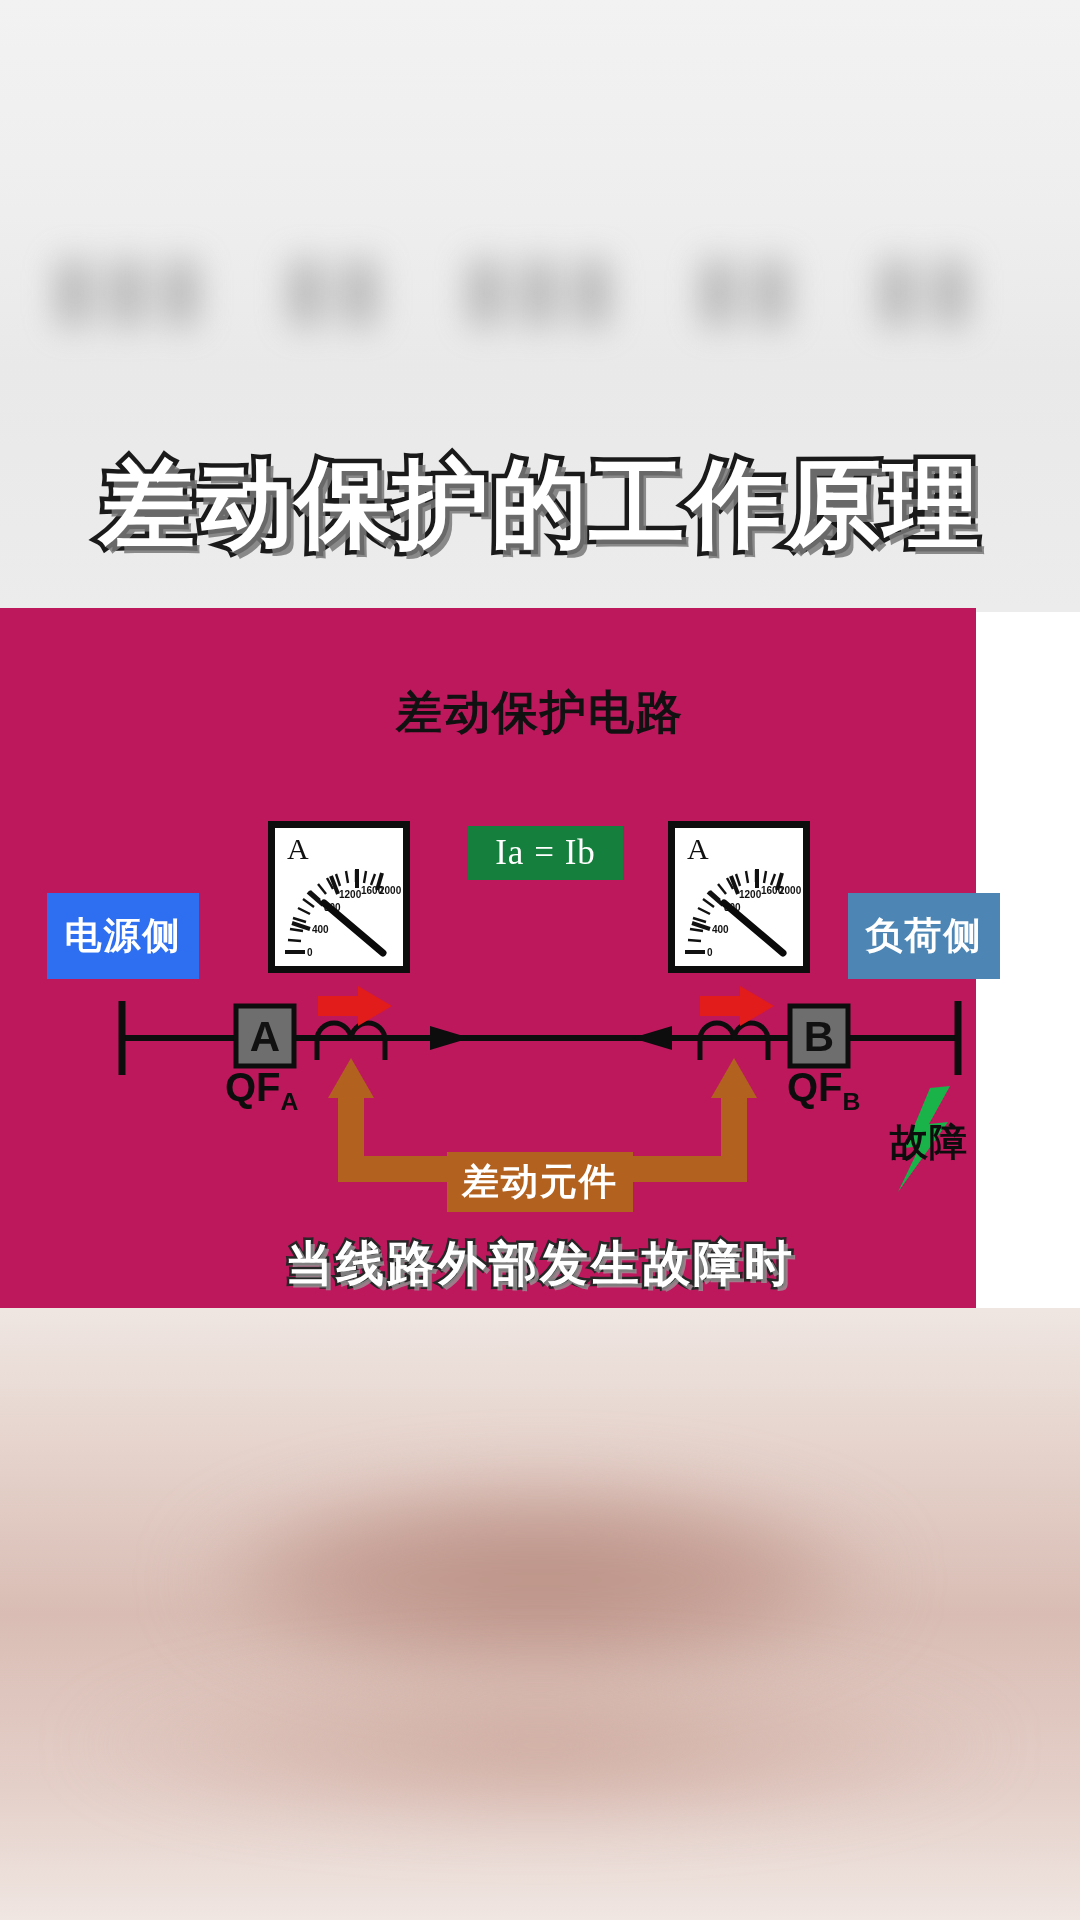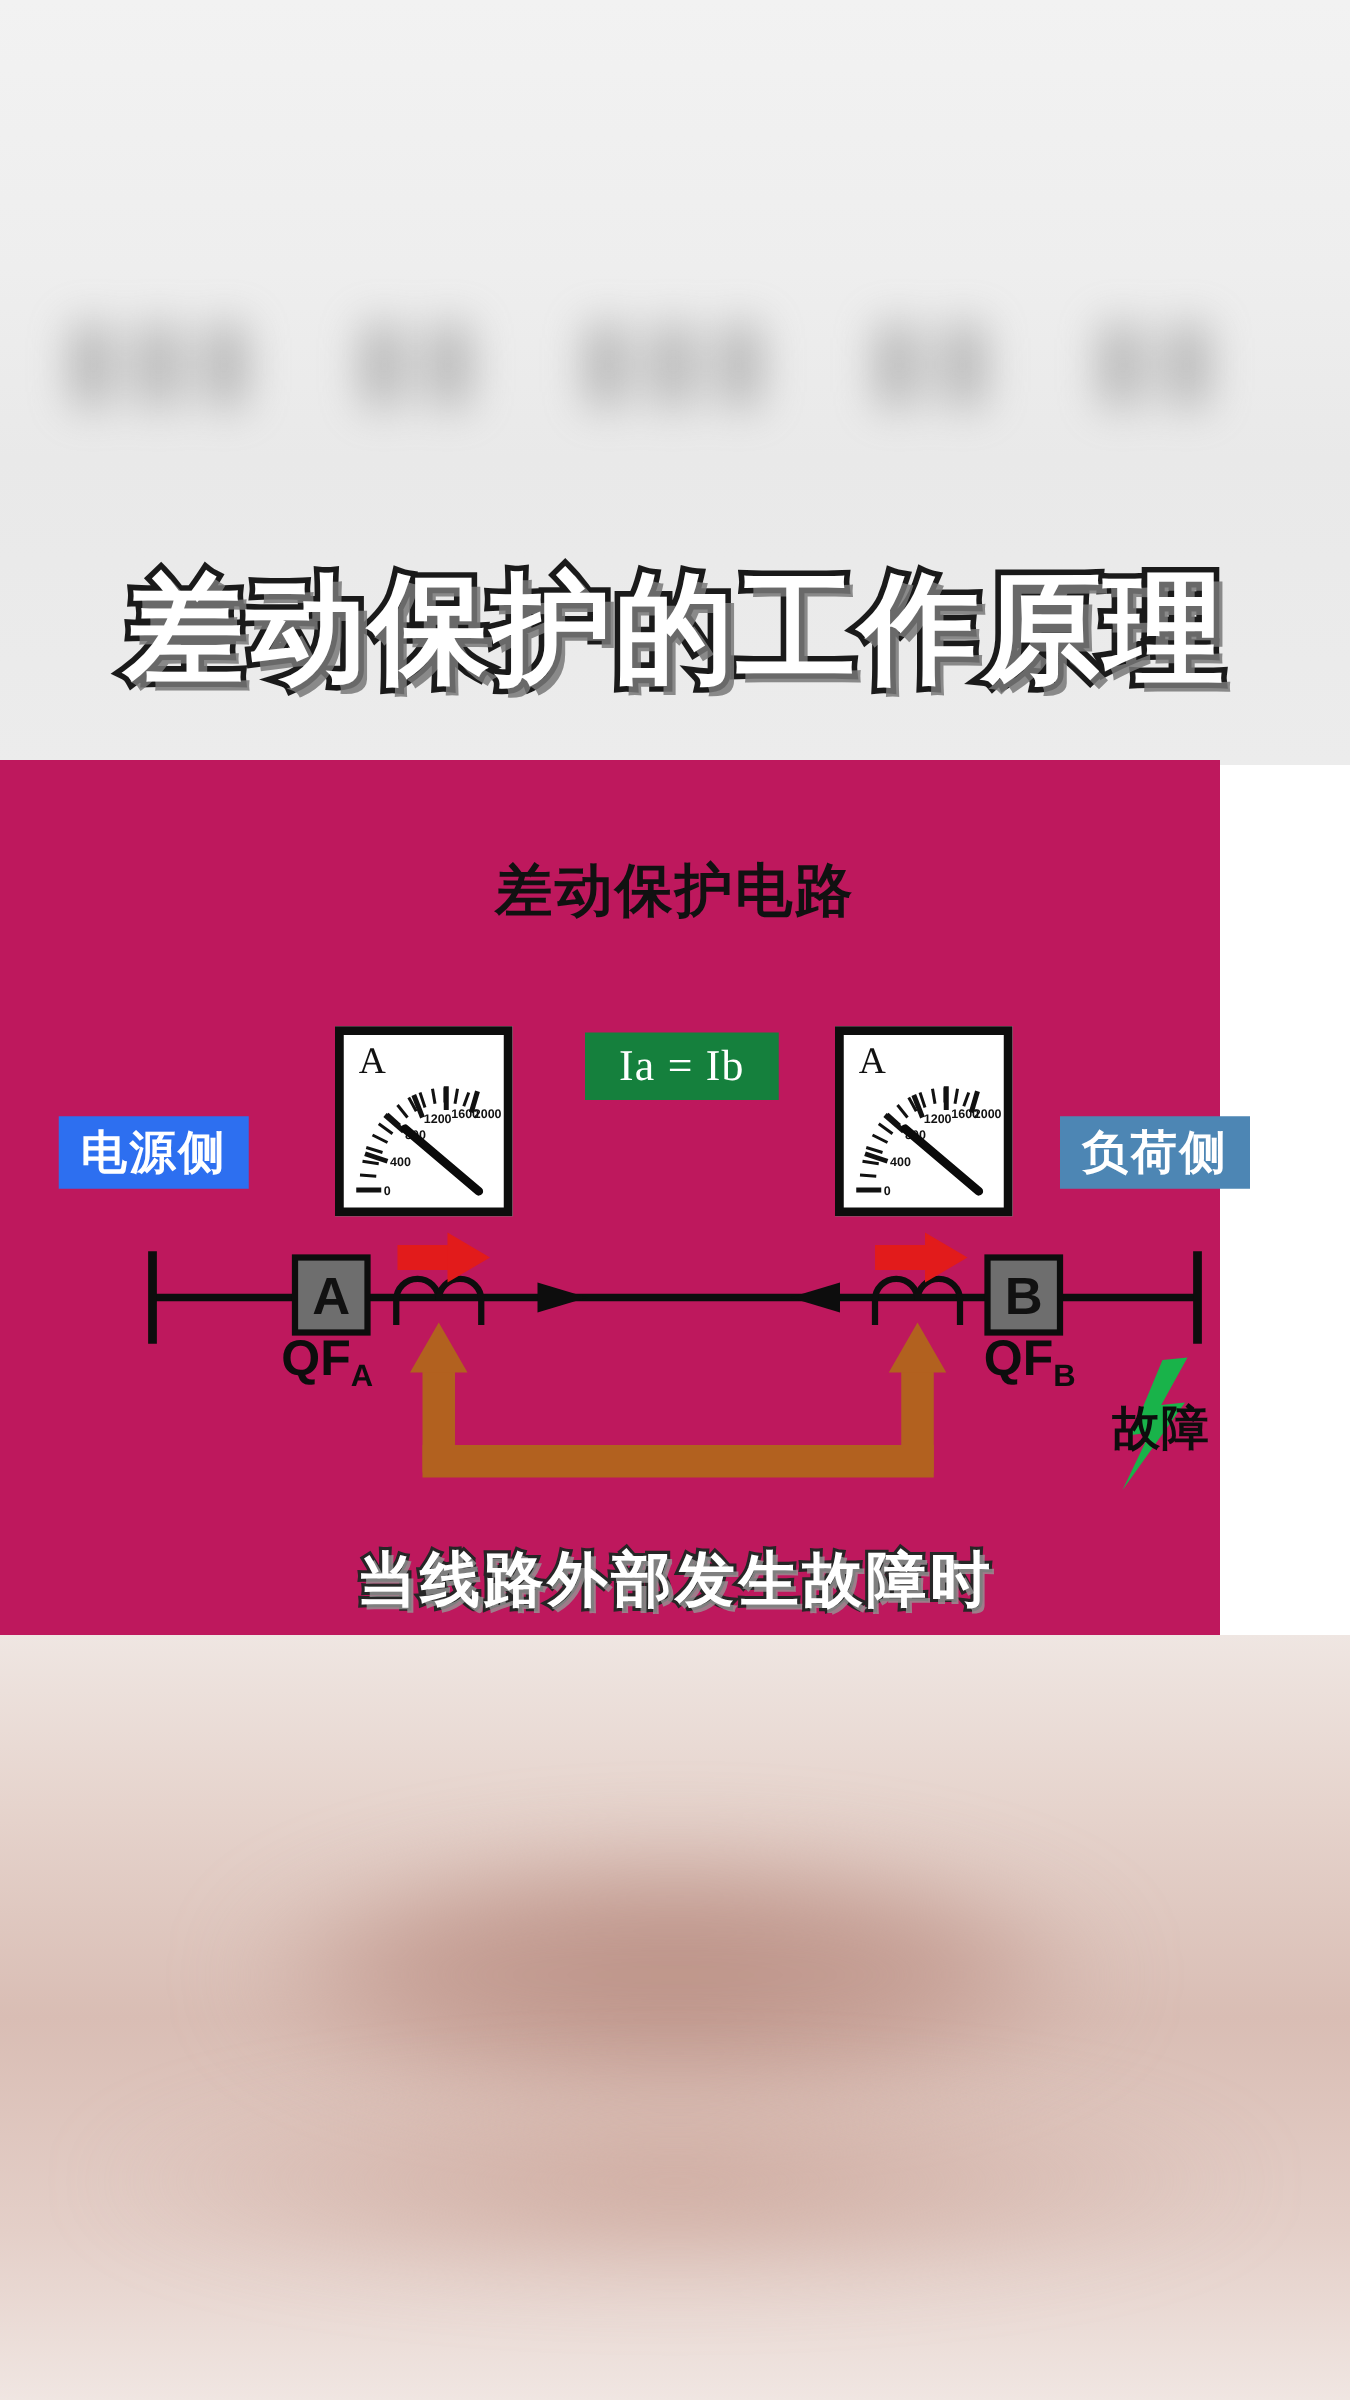--- a/index.html
+++ b/index.html
@@ -75,21 +75,21 @@
     background: #15803d;
     color: #ffffff;
     font-family: "Liberation Serif", "DejaVu Serif", serif;
     font-size: 35px;
     display: flex; align-items: center; justify-content: center;
     letter-spacing: 1px;
   }
 
   
   .side-label {
-    position: absolute; height: 58px;
+    position: absolute; height: 86px;
     display: flex; align-items: center; justify-content: center;
     color: #ffffff; font-size: 37px; font-weight: 700; letter-spacing: 2px;
   }
   .side-label.source { left: 47px;  top: 893px; width: 152px; background: #2d6ff0; }
   .side-label.load   { left: 848px; top: 893px; width: 152px; background: #4d86b4; }
 
   
   .circuit { position: absolute; left: 0; top: 608px; width: 1080px; height: 700px; }
 
   
@@ -305,20 +305,23 @@
 
     <polygon points="930,480 905,540 920,538 898,584 948,514 929,516 950,478" fill="#19b34a"></polygon>
   </svg>
 
   <div class="qf-label qf-a"><span>QF</span><sub>A</sub></div>
 
   <div class="qf-label qf-b"><span>QF</span><sub>B</sub></div>
 
   <div class="fault-label">故障</div>
 
+  <div class="diff-box">
+    <span>差动元件</span>
+  </div>
 
   <div class="caption">当线路外部发生故障时</div>
 
   <div class="bottom-band"></div>
   <div class="bottom-blob"></div>
   <div class="bottom-blob2"></div>
 
 </div>
 
 </body></html>

